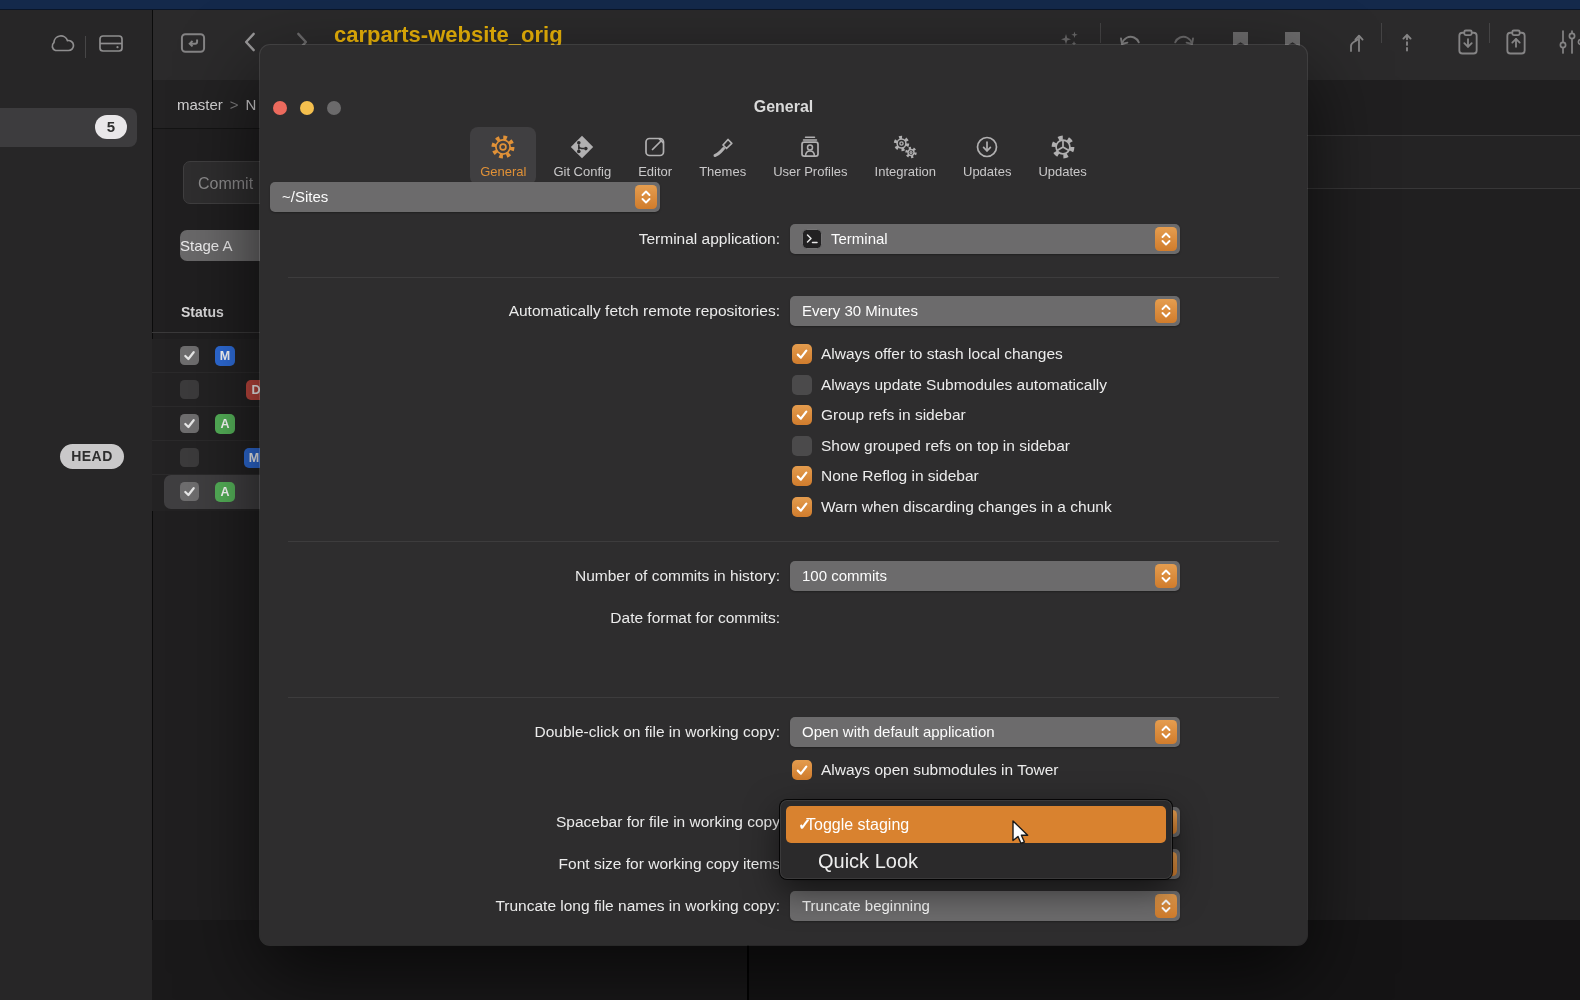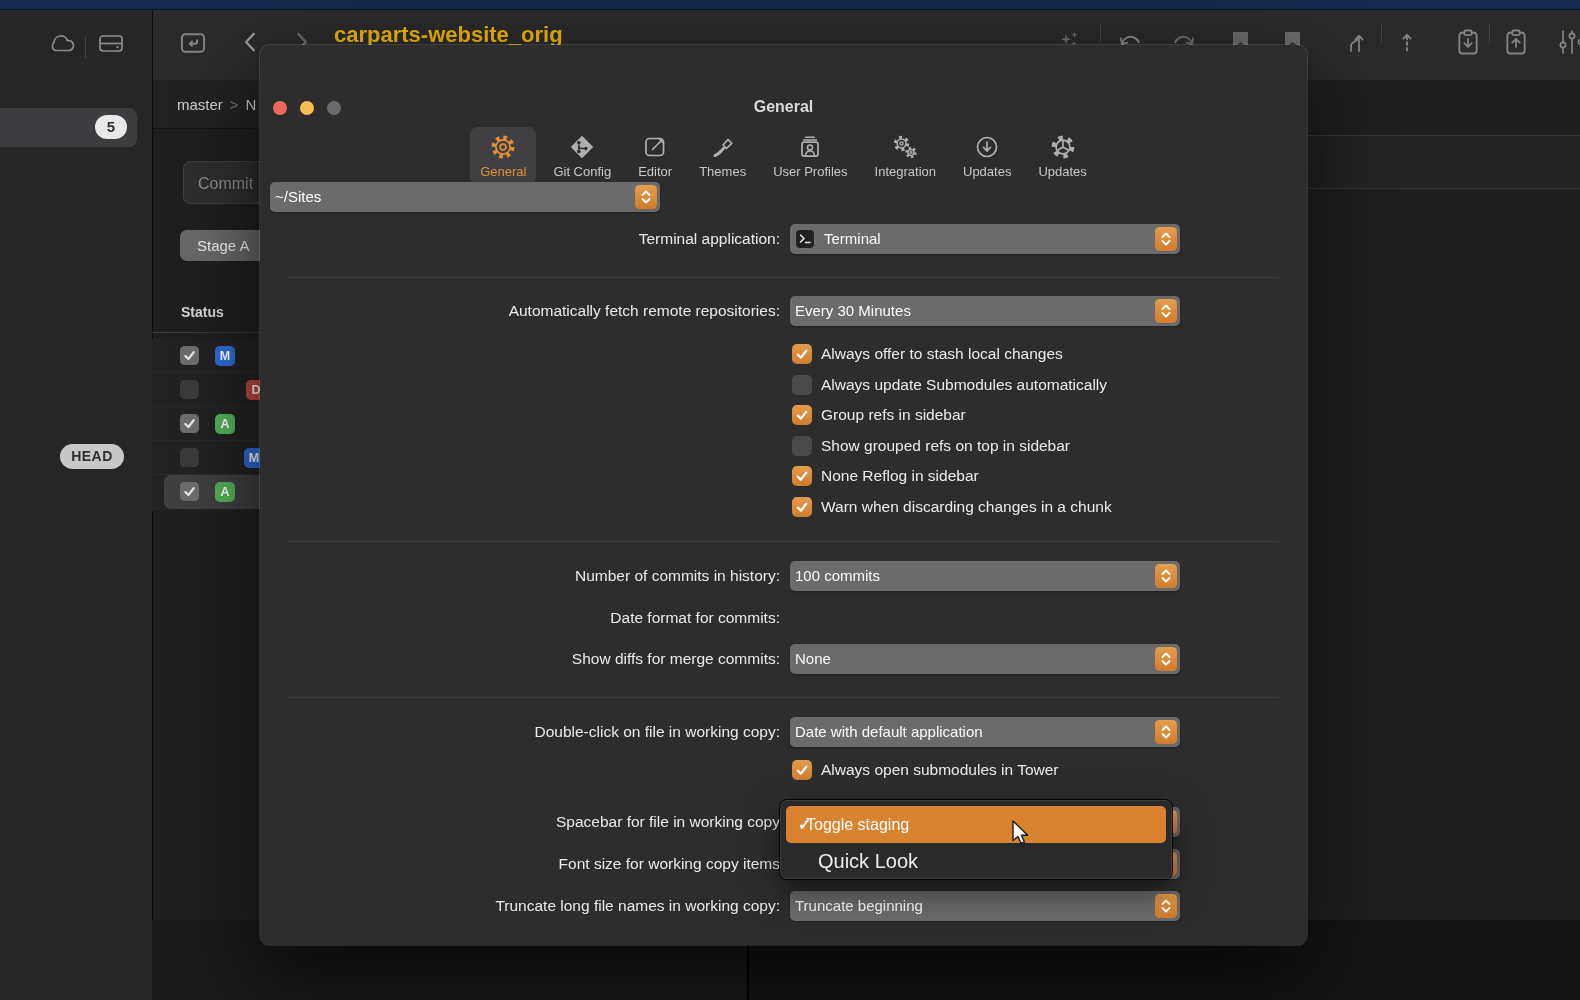--- a/index.html
+++ b/index.html
@@ -28,21 +28,21 @@
 
   .breadcrumb{position:absolute;top:80px;left:153px;width:590px;height:48px;background:#232223;
               border-bottom:1px solid #141414;display:flex;align-items:center;padding-left:24px;font-size:15px;}
   .bc-branch{color:#d3d2d3;}
   .bc-sep{color:#7d7c7d;margin:0 7px;}
   .bc-next{color:#c9c8c9;}
 
   .commit-field{position:absolute;left:183px;top:161px;width:230px;height:43px;background:#2f2e2f;
                 border:1px solid #403f40;border-radius:7px;color:#8d8c8d;font-size:16px;line-height:43px;padding-left:14px;box-sizing:border-box;}
   .stage-btn{position:absolute;left:180px;top:230px;width:110px;height:31px;background:#6a696a;border-radius:7px;
-             color:#efeeef;font-size:15px;line-height:31px;padding-left:17px;box-sizing:border-box;}
+             color:#efeeef;font-size:15px;line-height:31px;box-sizing:border-box;}
   .status-hdr{position:absolute;left:181px;top:304px;font-size:14px;font-weight:bold;color:#d9d8d9;}
   .status-div{position:absolute;left:152px;top:332px;width:108px;height:1px;background:#3a393a;}
 
   .filelist{position:absolute;left:152px;top:339px;width:108px;height:172px;background:#232223;}
   .frow-bg{position:absolute;left:0;width:140px;height:34px;}
   .frow-bg.selected{background:#403f41;border-radius:7px;left:12px;}
   .rowline{position:absolute;left:0;width:108px;height:1px;background:#2b2a2b;}
   .bgcb{position:absolute;left:28px;top:7px;width:19px;height:19px;border-radius:4.5px;}
   .frow-bg.selected .bgcb{left:16px;}
   .bgcb.on{background:#6f6e6f;}
@@ -65,21 +65,21 @@
 
   .tabbar{position:absolute;top:82px;left:0;width:100%;height:66px;display:flex;justify-content:center;align-items:flex-start;gap:7px;}
   .tab{display:flex;flex-direction:column;align-items:center;gap:4px;padding:7px 10px 6px;border-radius:8px;color:#b1b0b1;}
   .tab .tlabel{font-size:13px;color:#c9c8c9;}
   .tab.sel{background:#403f41;color:#e09137;}
   .tab.sel .tlabel{color:#e09137;}
 
   .frow{position:absolute;left:0;width:100%;height:30px;display:flex;}
   .flabel{width:520px;text-align:right;font-size:15.5px;color:#ebebeb;line-height:30px;white-space:nowrap;}
   .popup{position:relative;margin-left:10px;width:390px;height:30px;background:#6c6b6c;border-radius:5px;box-sizing:border-box;
-         color:#fcfcfc;font-size:15px;line-height:30px;padding-left:5px;box-shadow:0 1px 2px rgba(0,0,0,.3);}
+         color:#fcfcfc;font-size:15px;line-height:30px;padding-left:12px;box-shadow:0 1px 2px rgba(0,0,0,.3);}
   .stepper{position:absolute;right:3px;top:3px;width:22px;height:24px;border-radius:4.5px;
            background:linear-gradient(#e59d4f,#d07c2c);display:flex;align-items:center;justify-content:center;}
   .term-ico{display:inline-block;width:20px;height:20px;background:#222122;border:1px solid #747374;border-radius:4.5px;
             vertical-align:-5px;margin-right:9px;box-sizing:border-box;}
   .sep{position:absolute;left:28px;width:991px;height:1px;background:#3d3c3d;}
 
   .cbrow{position:absolute;left:532px;height:22px;display:flex;align-items:center;}
   .cb{width:20px;height:20px;border-radius:5px;flex:none;display:flex;align-items:center;justify-content:center;}
   .cb.on{background:linear-gradient(#e49c4e,#d07c2d);}
   .cb.off{background:#4b4a4b;}
@@ -462,39 +462,27 @@
           <svg width="16" height="20" viewBox="0 0 16 20" fill="none" stroke="#fff" stroke-width="1.9" stroke-linecap="round" stroke-linejoin="round">
             <polyline points="4.5,8 8,4.5 11.5,8"></polyline>
               <polyline points="4.5,12 8,15.5 11.5,12"></polyline>
           </svg>
         </span>
       </div>
     </div>
     <div class="frow" style="top:558px">
       <div class="flabel">Date format for commits:</div>
     </div>
-    <div class="frow" style="top:599px">
-      <div class="flabel">Show diffs for merge commits:</div>
-      <div class="popup">
-        <span>None</span>
-        <span class="stepper">
-          <svg width="16" height="20" viewBox="0 0 16 20" fill="none" stroke="#fff" stroke-width="1.9" stroke-linecap="round" stroke-linejoin="round">
-            <polyline points="4.5,8 8,4.5 11.5,8"></polyline>
-              <polyline points="4.5,12 8,15.5 11.5,12"></polyline>
-          </svg>
-        </span>
-      </div>
-    </div>
 
     <div class="sep" style="top:652px"></div>
 
     <div class="frow" style="top:672px">
       <div class="flabel">Double-click on file in working copy:</div>
       <div class="popup">
-        <span>Date with default application</span>
+        <span>Open with default application</span>
         <span class="stepper">
           <svg width="16" height="20" viewBox="0 0 16 20" fill="none" stroke="#fff" stroke-width="1.9" stroke-linecap="round" stroke-linejoin="round">
             <polyline points="4.5,8 8,4.5 11.5,8"></polyline>
               <polyline points="4.5,12 8,15.5 11.5,12"></polyline>
           </svg>
         </span>
       </div>
     </div>
 
     <div class="cbrow" style="top:714px">

